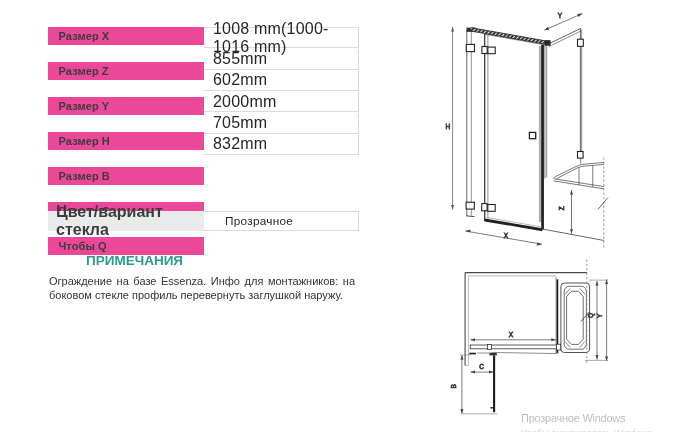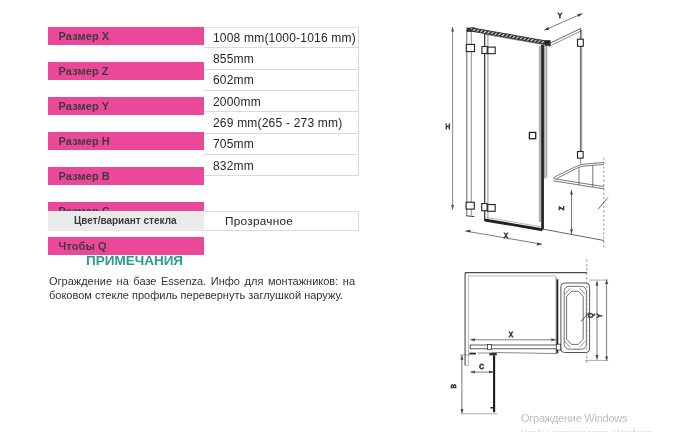--- a/index.html
+++ b/index.html
@@ -2,21 +2,21 @@
 <html><head><meta charset="utf-8">
 <style>
 html,body{margin:0;padding:0;}
 body{width:700px;height:432px;background:#ffffff;font-family:"Liberation Sans",sans-serif;position:relative;overflow:hidden;}
 .abs{position:absolute;}
 .lblcol{position:absolute;left:48px;top:27px;width:156px;}
 .lrow{height:18px;margin-bottom:17px;background:#ec4899;display:flex;align-items:center;}
 .lrow b{font-size:11px;color:#3c3c3c;padding-left:10.5px;letter-spacing:0.1px;}
 .valcol{position:absolute;left:204px;top:27px;width:155px;border-top:1px solid #e2e2e2;}
 .vrow{height:19.35px;margin-bottom:1px;border-bottom:1px solid #dadada;border-right:1px solid #d6d6d6;display:flex;align-items:center;background:#fff;}
-.vrow span{font-size:12px;color:#262626;padding-left:9px;letter-spacing:0.2px;}
+.vrow span{font-size:16px;color:#262626;padding-left:9px;letter-spacing:0.2px;}
 </style></head>
 <body>
 
 <div class="lblcol">
 <div class="lrow">
       <b>Размер X</b>
     </div>
 <div class="lrow">
       <b>Размер Z</b>
     </div>
@@ -44,43 +44,40 @@
 <div class="vrow">
       <span>855mm</span>
     </div>
 <div class="vrow">
       <span>602mm</span>
     </div>
 <div class="vrow">
       <span>2000mm</span>
     </div>
 <div class="vrow">
-      <span>269 mm(265 - 273 mm)</span>
-    </div>
-<div class="vrow">
       <span>705mm</span>
     </div>
 <div class="vrow">
       <span>832mm</span>
     </div>
 </div>
 
 <div class="abs" style="left:48px;top:211px;width:156px;height:19.5px;background:#e9eaeb;display:flex;align-items:center;">
-    <b style="font-size:10px;color:#3c3c3c;padding-left:26px;">Цвет/вариант стекла</b>
+    <b style="font-size:16px;color:#3c3c3c;padding-left:8px;">Цвет/вариант стекла</b>
   </div>
 
 <div class="abs" style="left:204px;top:211px;width:155px;height:19.5px;border:1px solid #dadada;border-left:none;display:flex;align-items:center;box-sizing:border-box;">
     <span style="font-size:11.8px;color:#262626;padding-left:21px;letter-spacing:0.25px;">Прозрачное</span>
   </div>
 
 <div class="abs" style="left:48px;top:253.3px;font-size:13.5px;font-weight:bold;color:#2c9a8d;letter-spacing:0px;margin-left:38px;">ПРИМЕЧАНИЯ</div>
 
 <div class="abs" style="left:49px;top:274.4px;width:306px;font-size:11px;line-height:14px;color:#333;text-align:justify;">Ограждение на базе Essenza. Инфо для монтажников: на боковом стекле профиль перевернуть заглушкой наружу.</div>
 
-<div class="abs" style="left:521px;top:412px;font-size:11px;letter-spacing:-0.25px;color:#bdbfc1;">Ограждение Windows</div>
+<div class="abs" style="left:521px;top:412px;font-size:11px;letter-spacing:-0.25px;color:#bdbfc1;">Прозрачное Windows</div>
 
 <div class="abs" style="left:521px;top:426.5px;font-size:9.5px;color:#d5d6d7;">Чтобы активировать Windows, перейдите в раздел</div>
 
 <svg class="abs" style="left:0;top:0;" width="700" height="432" viewBox="0 0 700 432">
 <defs>
 <pattern id="hatch" width="3" height="3" patternUnits="userSpaceOnUse" patternTransform="rotate(45)">
 <rect width="3" height="3" fill="#ffffff"></rect>
         <rect width="2.1" height="3" fill="#3a3a3a"></rect>
 </pattern>
 </defs>

